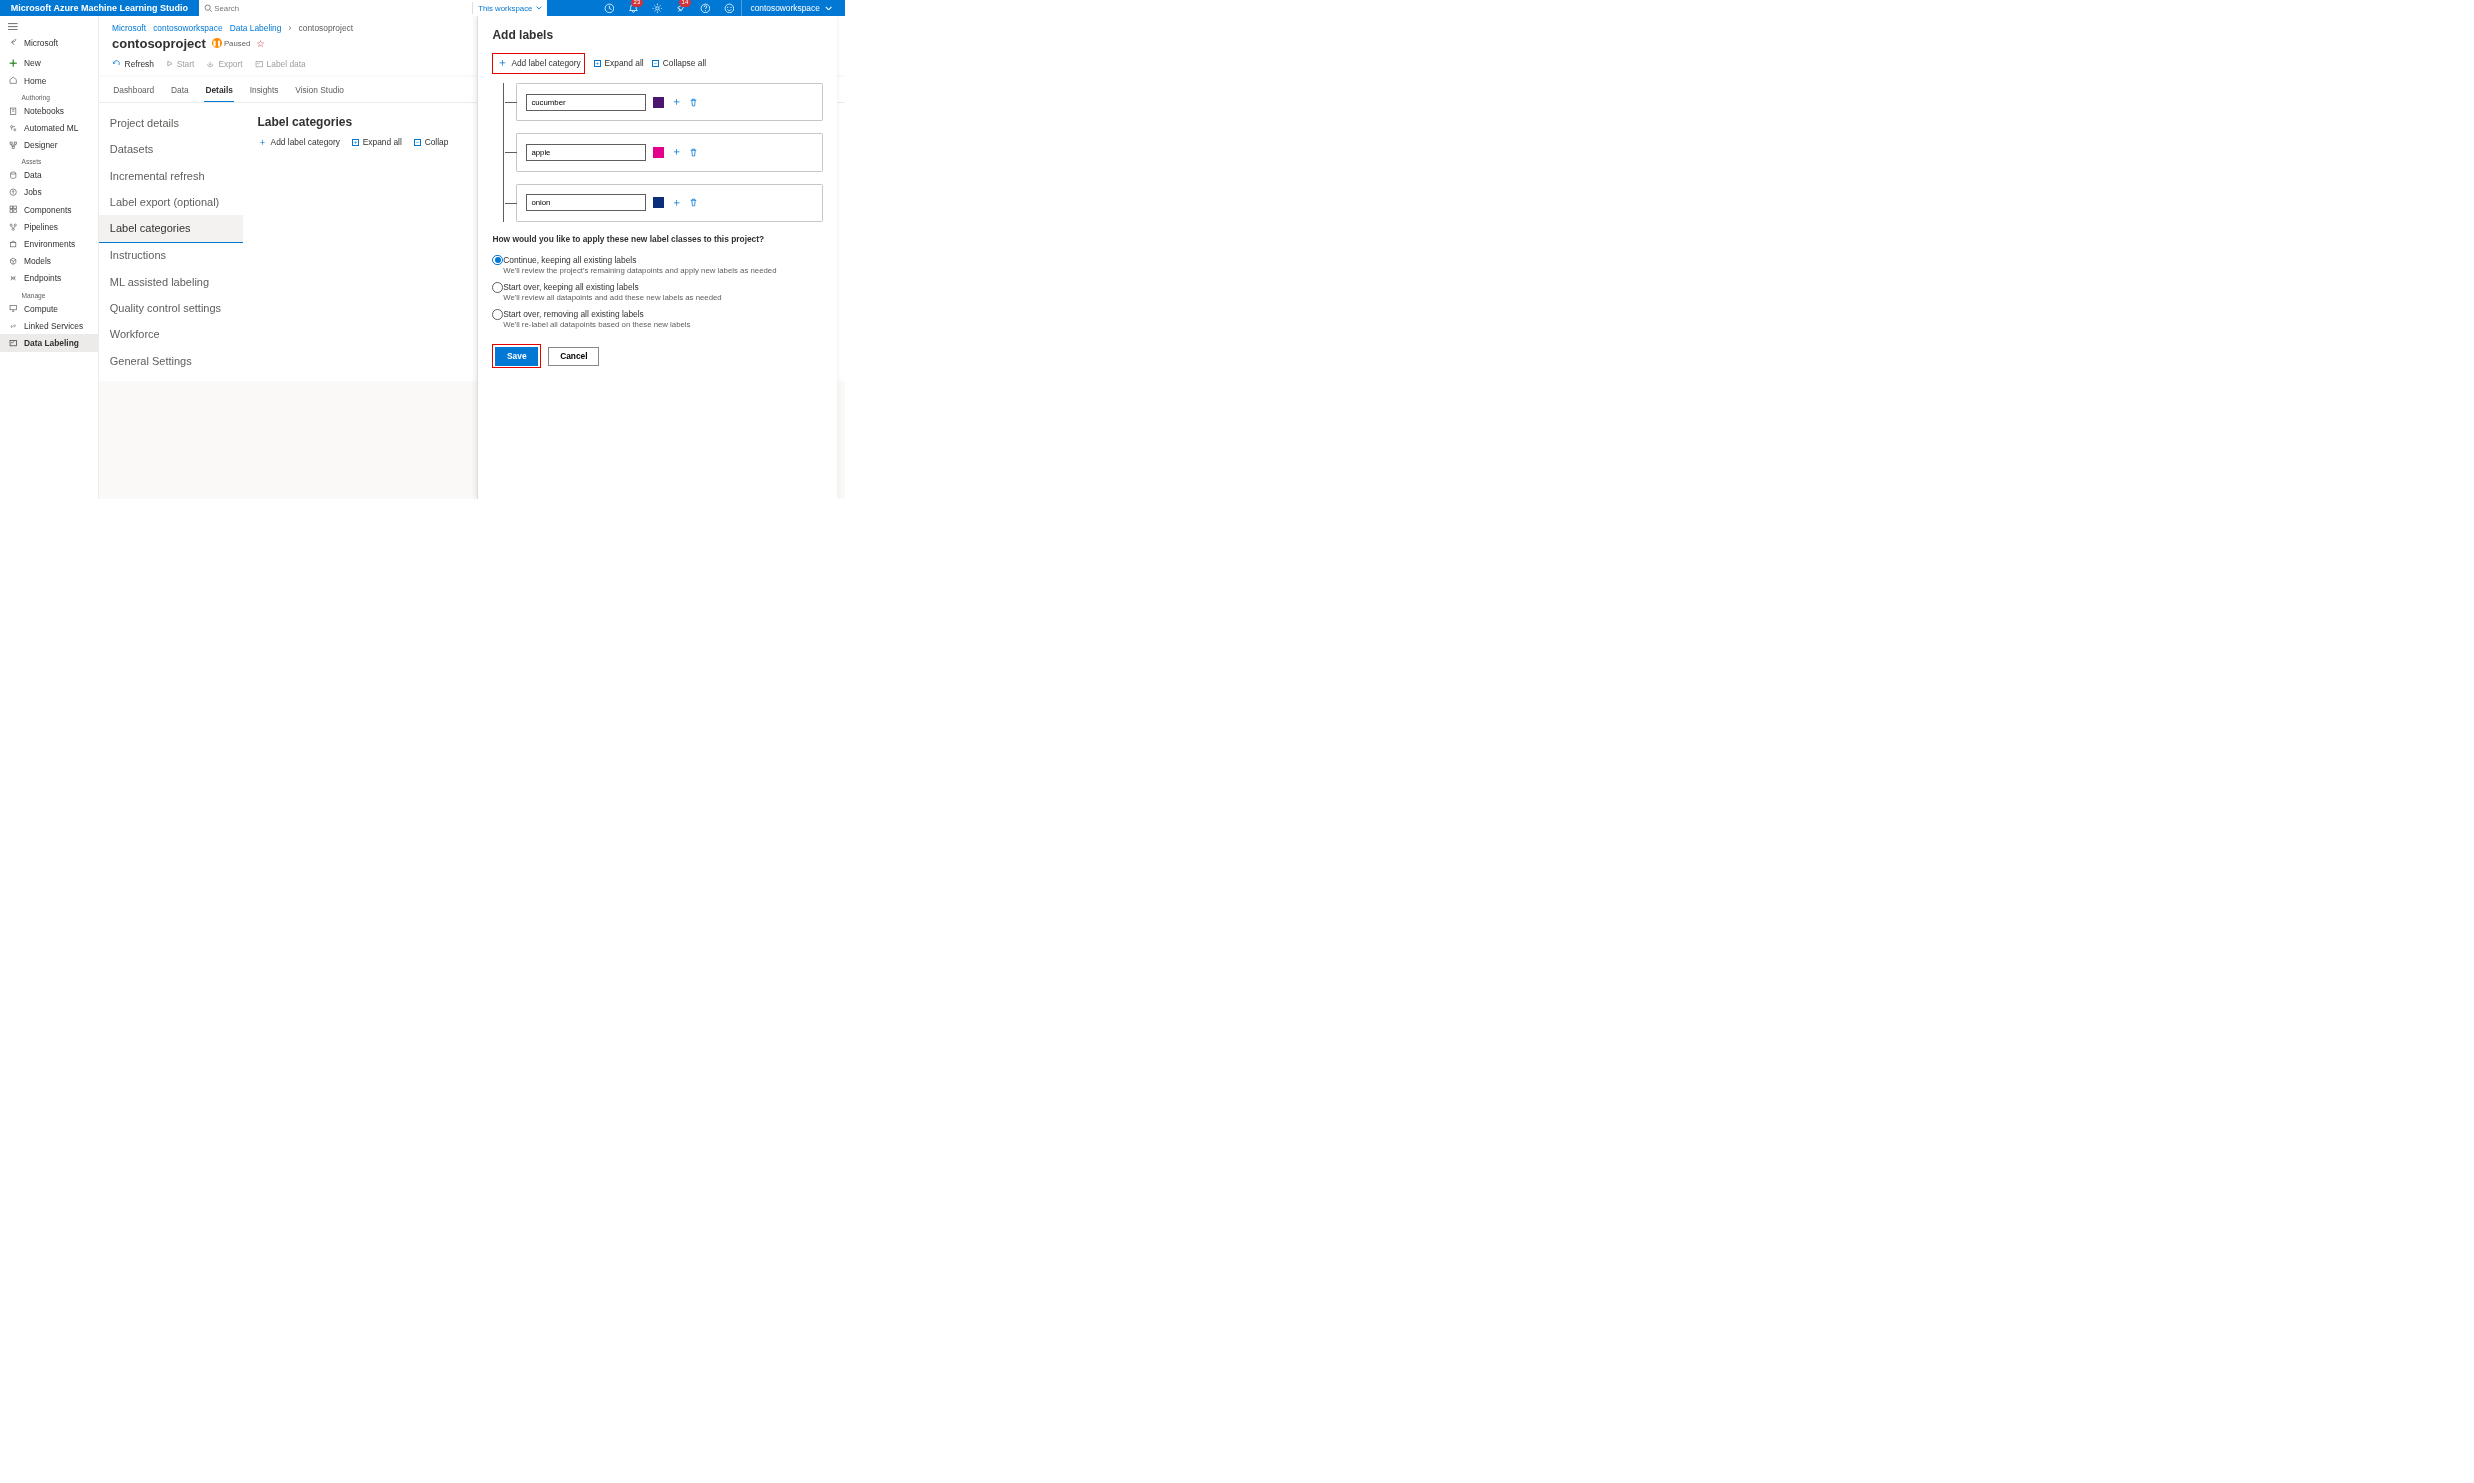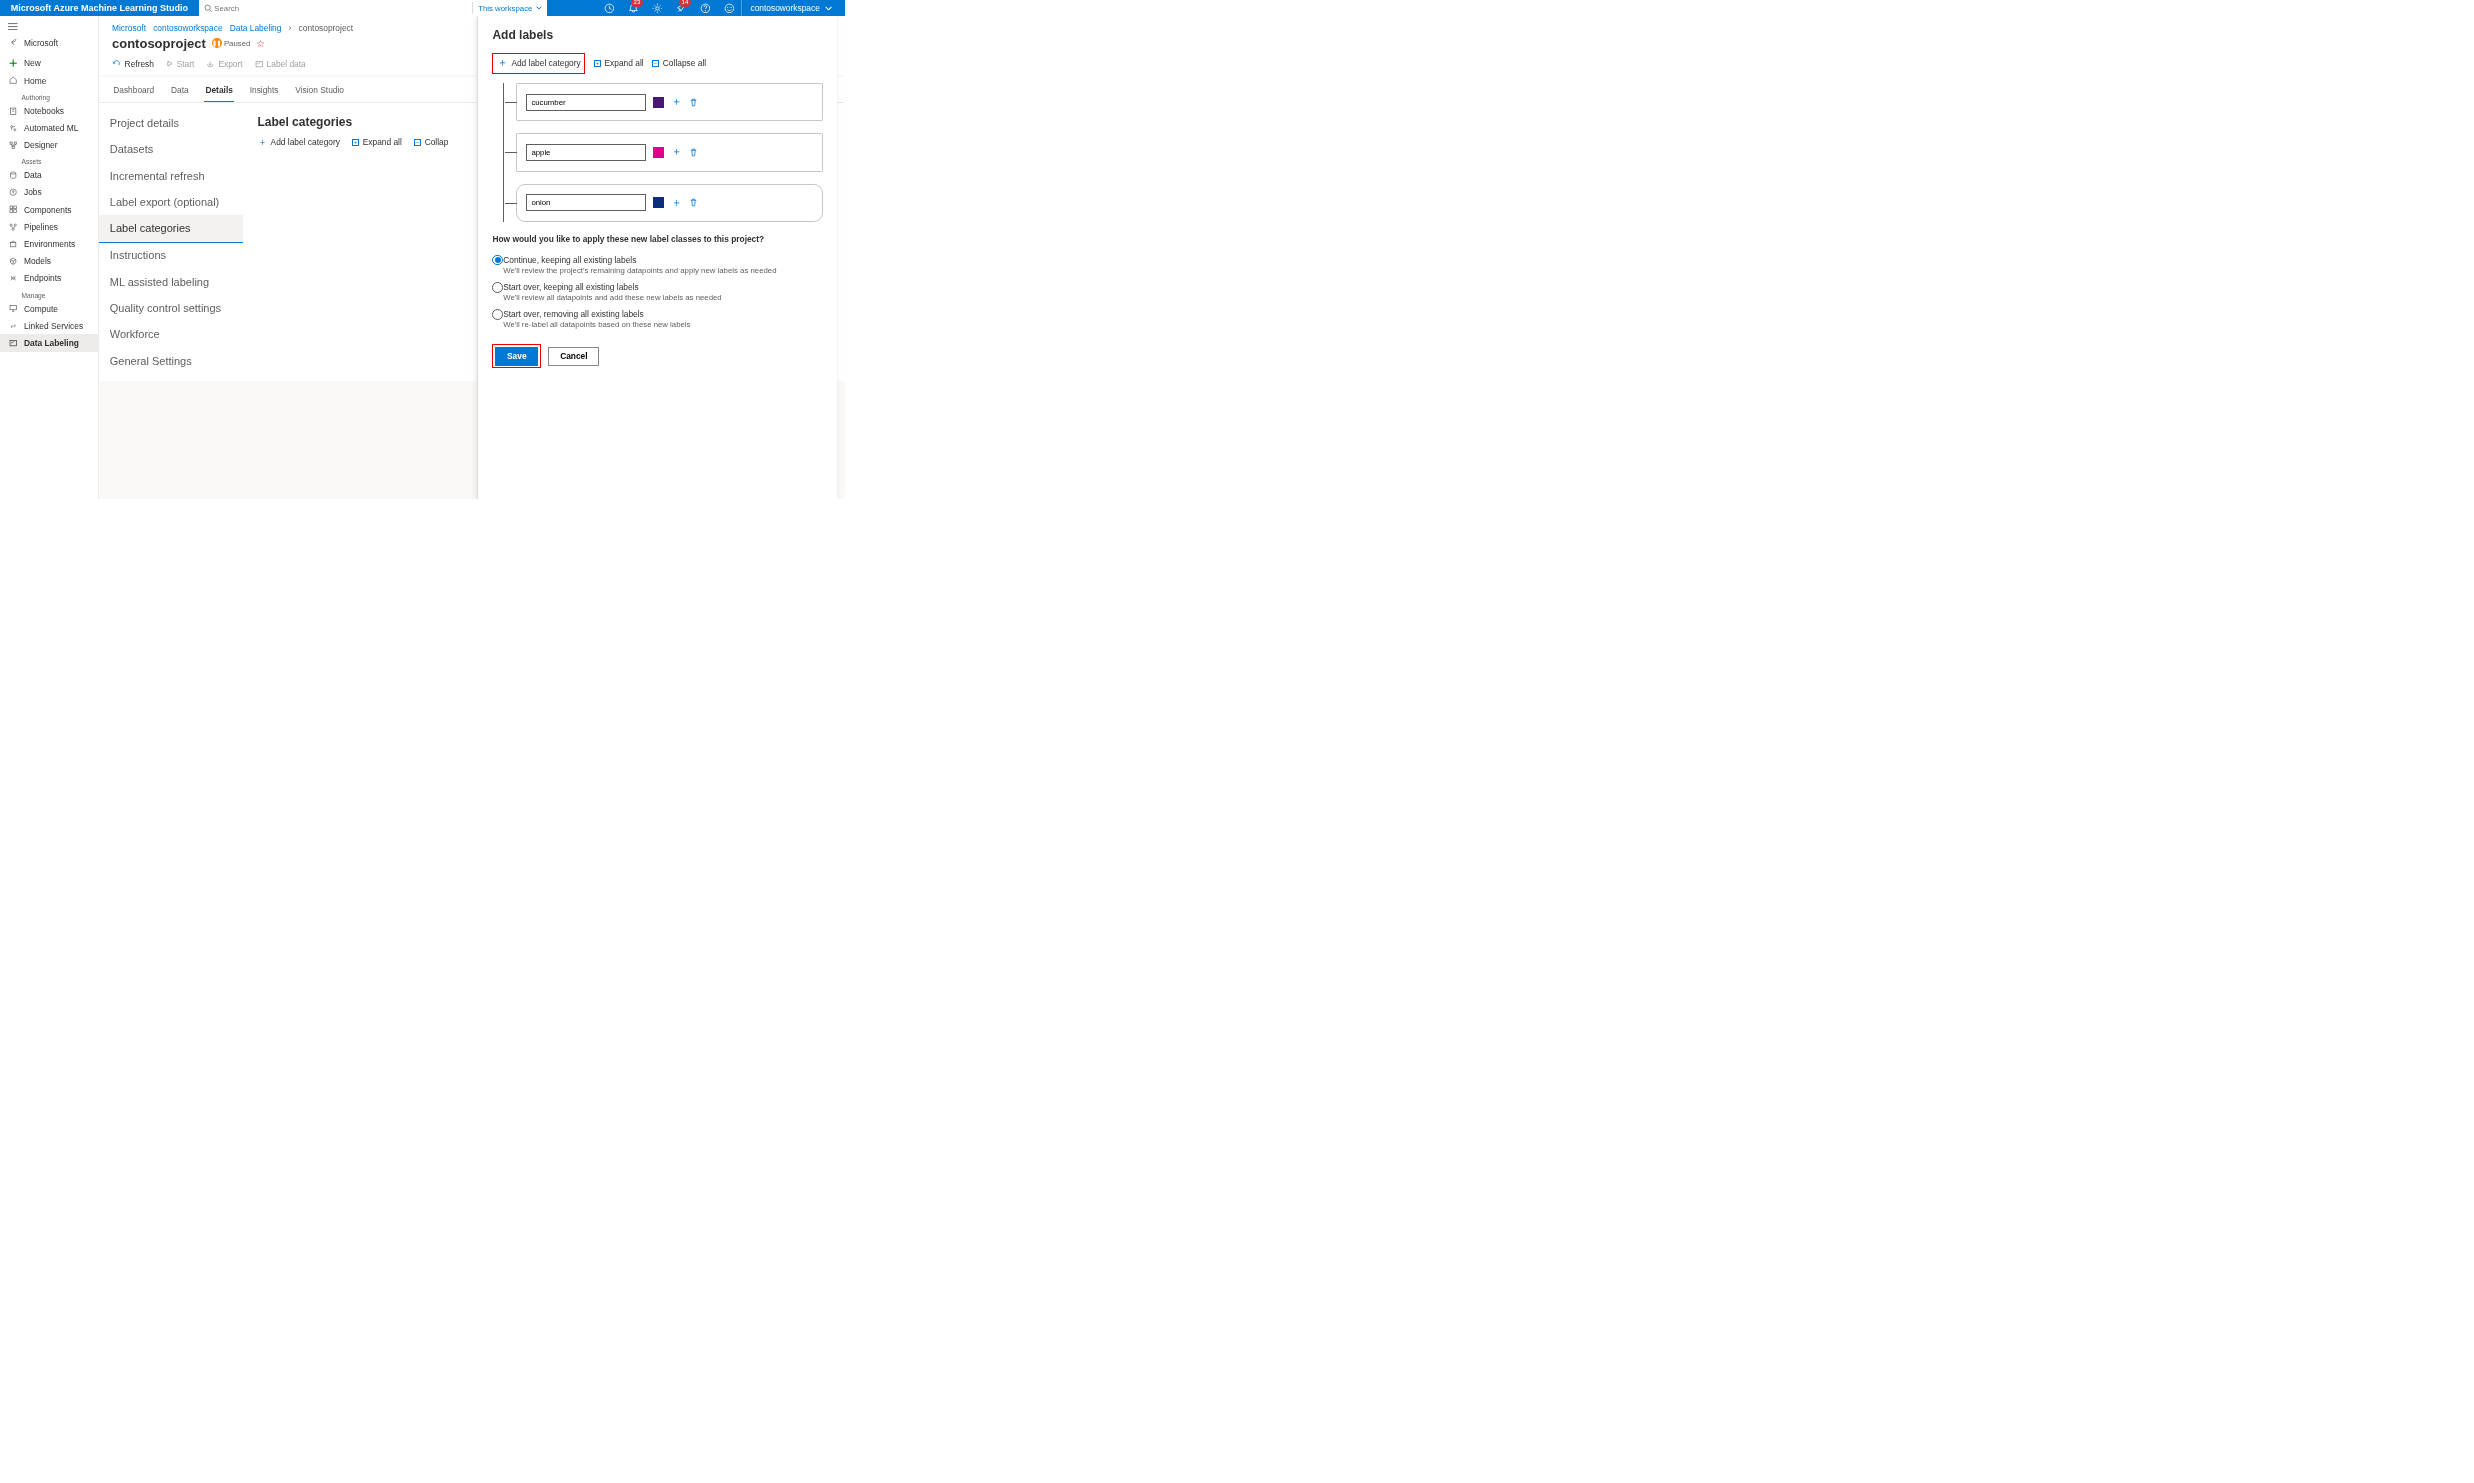--- a/index.html
+++ b/index.html
@@ -139,21 +139,21 @@
   }
   .label-card {
     border:0.6px solid #c8c6c4; border-radius:1.2px;
     padding:9.6px 8.4px; margin-bottom:12px;
     display:flex; align-items:center; gap:7.2px;
     position:relative;
   }
   .label-card::before {
     content:""; position:absolute; left:-12.6px; top:50%; width:12px; height:0.6px; background:#605e5c;
   }
-  .label-card:last-child { margin-bottom:0;border-radius:9px; }
+  .label-card:last-child { margin-bottom:0; }
   .label-card input {
     flex:0 0 102px; height:17px;
     border:0.6px solid #605e5c; padding:0 4.8px; font-size:7.8px;
   }
   .swatch { width:10.8px; height:10.8px; }
   .row-ico { color:#0078d4; font-size:10.8px; cursor:pointer; }
 
   .radio-group { font-size:8.4px; margin-top:4.8px; }
   .radio-q { font-weight:600; margin-bottom:7.2px; }
   .radio-row { display:flex; gap:0; align-items:flex-start; padding:3.6px 0; cursor:pointer; }

